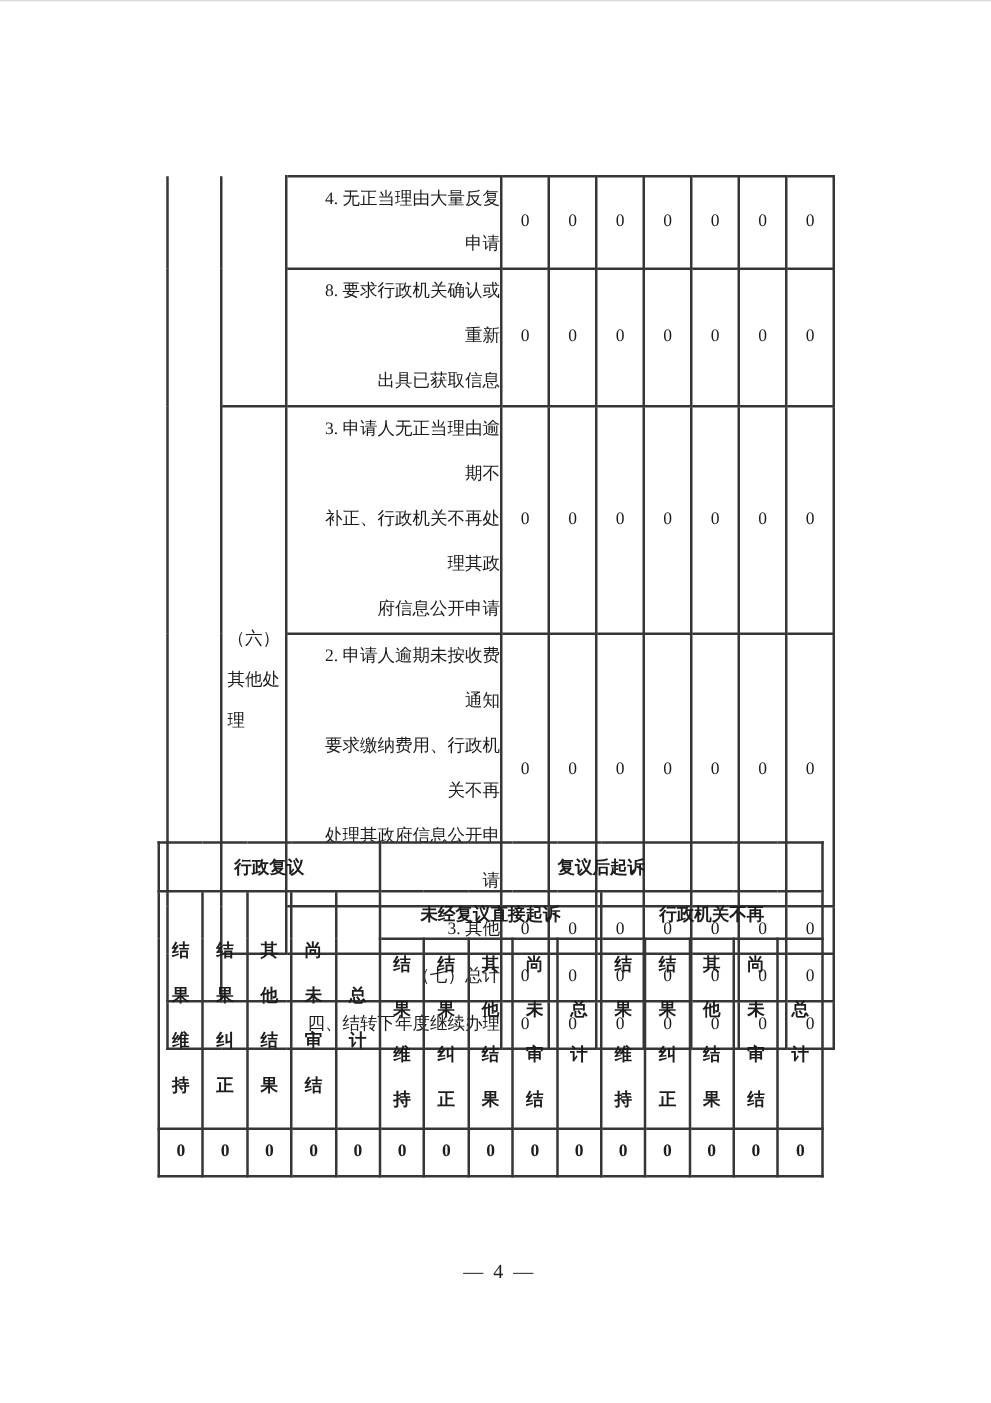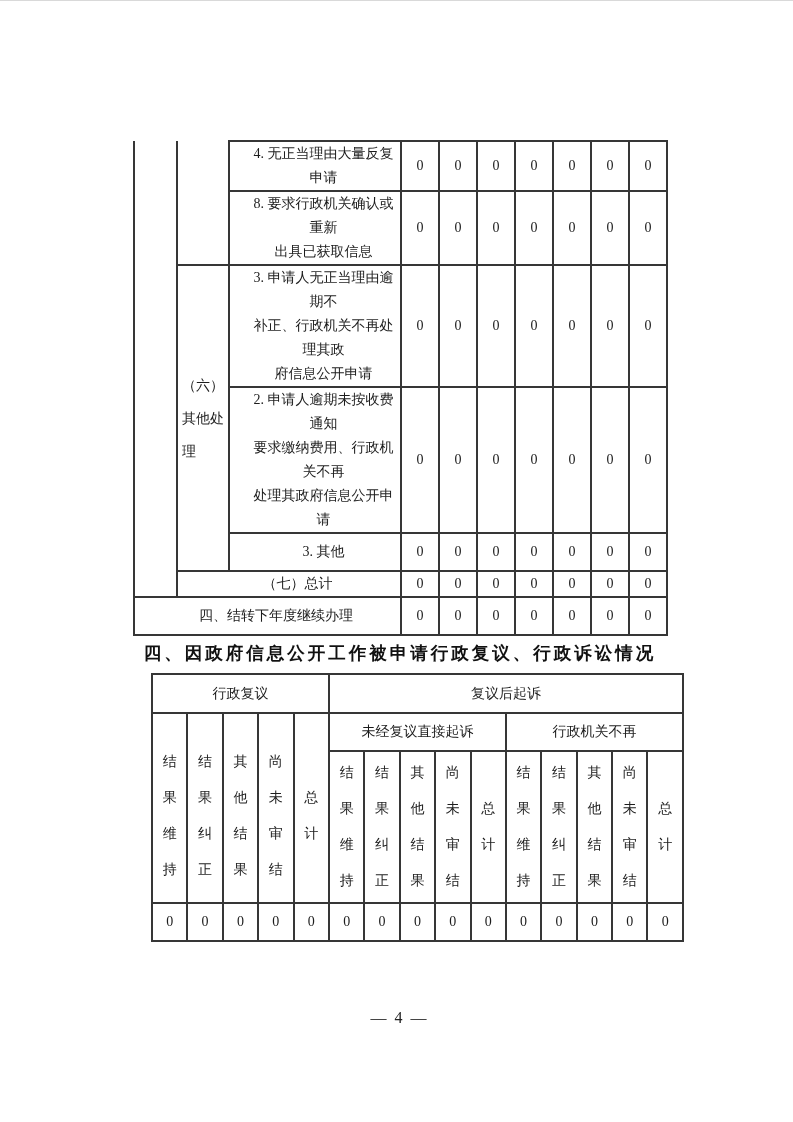--- a/index.html
+++ b/index.html
@@ -16,38 +16,38 @@
     background:#d9d9d9;
   }
   table{border-collapse:collapse;table-layout:fixed;position:absolute;}
   td{border:2px solid #363636;padding:0;vertical-align:middle;
      font-size:14px;color:#1c1c1c;}
 
   
   .t1{left:133px;top:140px;width:533px;}
   .t1 .cA{width:43px;}  .t1 .cB{width:52px;}
   .t1 .cC{width:172px;} .t1 .cN{width:38px;}
-  .t1 .lbl{text-align:center;padding-left:17px;white-space:pre-line;line-height:24px;}
+  .t1 .lbl{text-align:right;padding-left:17px;white-space:pre-line;line-height:36px;}
   .t1 .cat{text-align:left;padding-left:4px;white-space:pre-line;line-height:33px;}
   .num{text-align:center;font-size:14px;}
   .noTop{border-top:none;}
   .r41{height:41px;} .r72{height:72px;} .r114{height:114px;}
   .r115{height:115px;} .r38{height:38px;border-radius:16px;} .r40{height:24px;margin-left:23px;}
 
   
   .heading{
     position:absolute;left:100px;top:641px;width:600px;
     text-align:center;
     font-family:"Liberation Sans","DejaVu Sans",sans-serif;
     font-weight:bold;font-size:17.5px;letter-spacing:3px;
     white-space:nowrap;color:#111;
   }
 
   
-  .t2{left:151px;top:673px;width:533px;}
+  .t2{left:126px;top:673px;width:533px;font-weight:bold;}
   .t2 td{text-align:center;}
   .t2 .grp{font-size:14px;}
   .vlabel{white-space:pre-line;line-height:36px;text-align:center;}
   .vtall{padding-top:16px;}
   .h39{height:39px;} .h38{height:38px;} .h152{height:152px;}
 
   
   .pageno{
     position:absolute;left:133px;top:1009px;width:533px;
     text-align:center;font-size:16px;letter-spacing:2px;color:#222;
@@ -148,21 +148,20 @@
         <td class="num">0</td>
         <td class="num">0</td>
         <td class="num">0</td>
         <td class="num">0</td>
         <td class="num">0</td>
         <td class="num">0</td>
       </tr>
     </tbody>
   </table>
 
-  <div class="heading">四、因政府信息公开工作被申请行政复议、行政诉讼情况</div>
 
   <table class="t2">
     <colgroup>
       <col>
         <col>
         <col>
         <col>
         <col>
         <col>
         <col>

